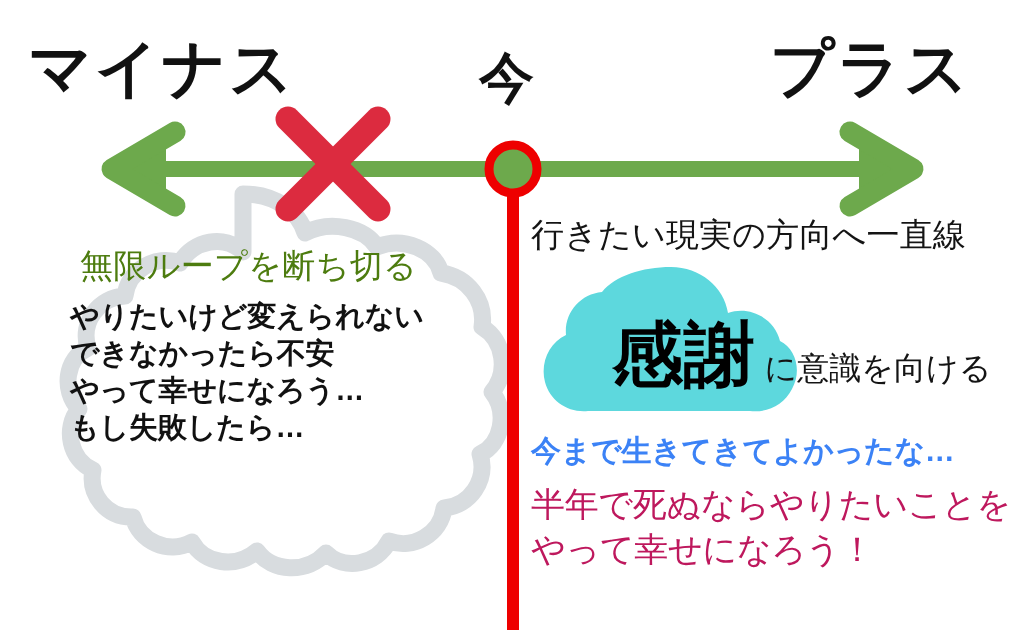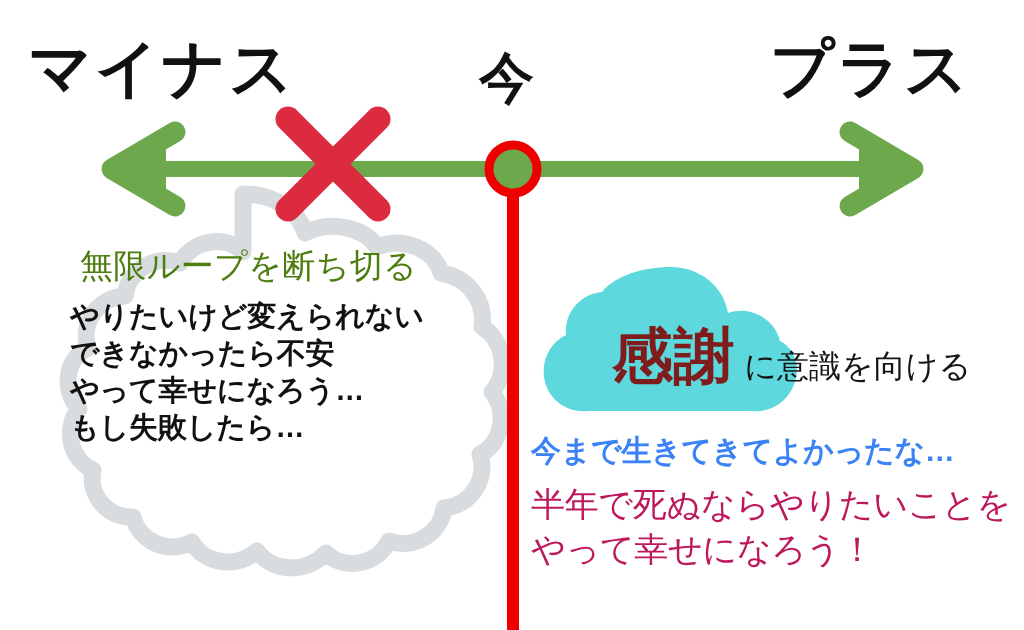--- a/index.html
+++ b/index.html
@@ -107,23 +107,23 @@
 
   #kansha-row {
     position: absolute;
     left: 612px;
     top: 318px;
     display: flex;
     align-items: baseline;
     white-space: nowrap;
   }
   #kansha-big {
-    font-size: 61px;
-    font-weight: 700;
-    color: #7f1d1d;
+    font-size: 71px;
+    font-weight: 700;
+    color: #000000;
     line-height: 1;
     letter-spacing: 0.01em;
     text-align: center;
   }
   #kansha-tail {
     font-size: 32px;
     font-weight: 400;
     color: #141414;
     margin-left: 9px;
     line-height: 1;
@@ -210,20 +210,21 @@
   <div id="neg-block">
     <div id="neg-title">無限ループを断ち切る</div>
     <div id="neg-list">
       <div class="line">やりたいけど変えられない</div>
       <div class="line">できなかったら不安</div>
       <div class="line">やって幸せになろう…</div>
       <div class="line">もし失敗したら…</div>
     </div>
   </div>
 
+  <div id="pos-heading">行きたい現実の方向へ一直線</div>
 
   <div id="cloud-cyan-wrap">
     <svg viewBox="0 0 262 160" width="262" height="160" aria-hidden="true">
       <g>
         <path d="M 131 4
                  C 160 4 184 24 188 50
                  C 210 42 235 56 240 78
                  C 256 86 262 108 252 126
                  C 244 142 227 150 210 148
                  L 48 148

